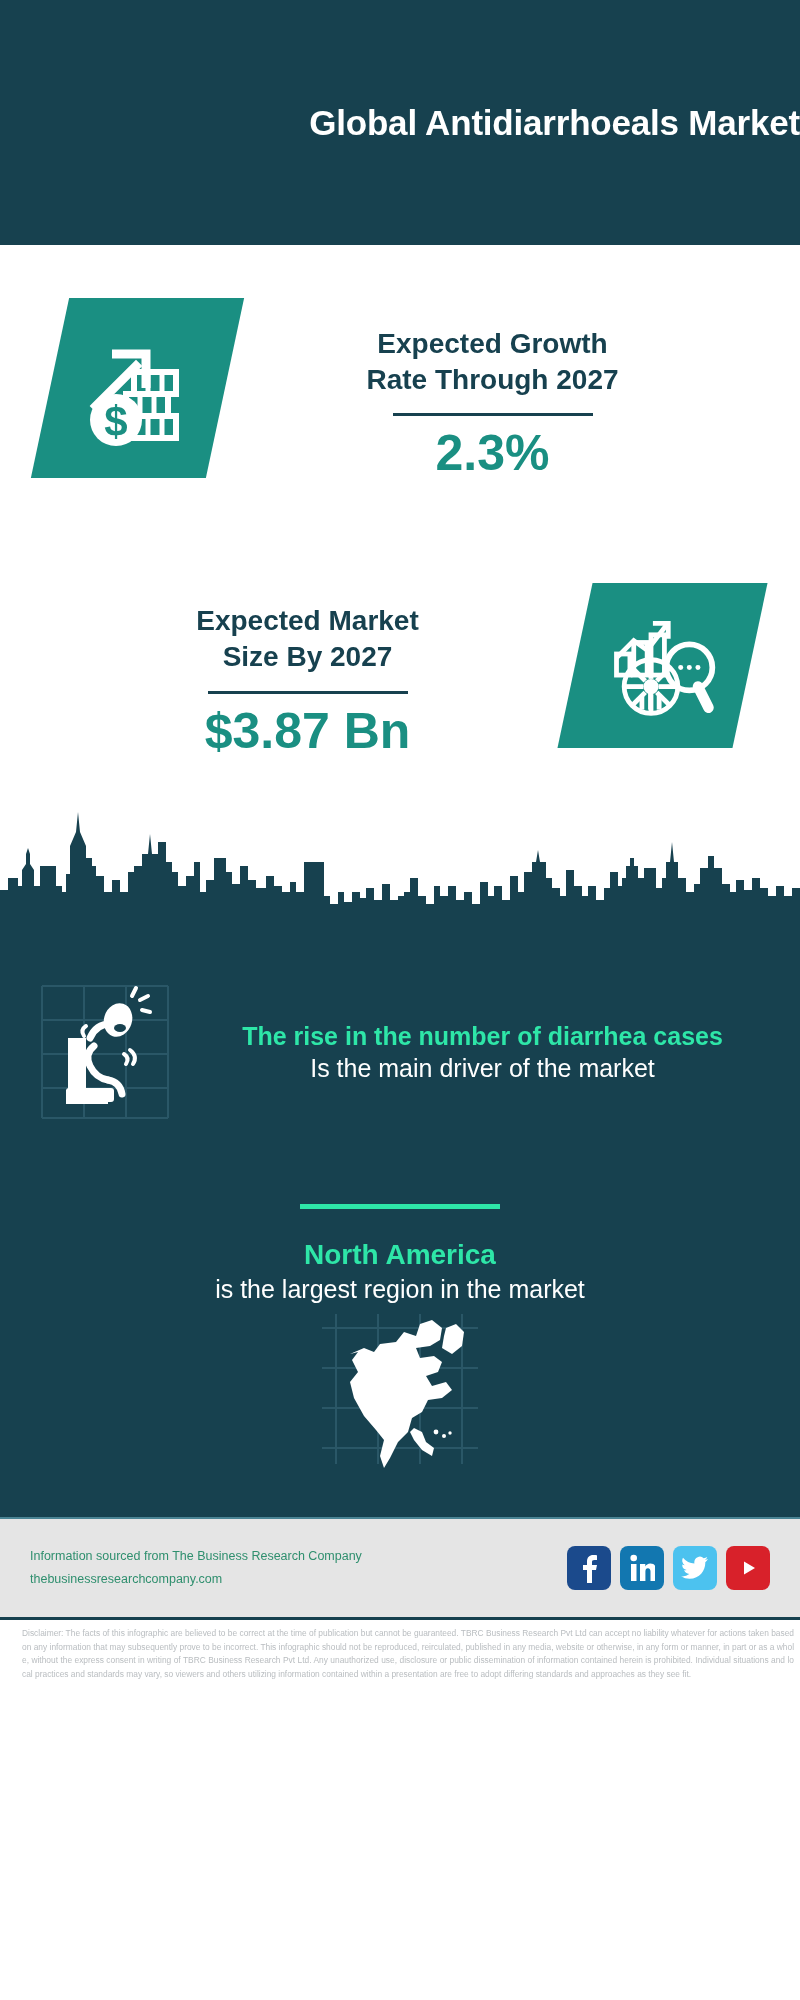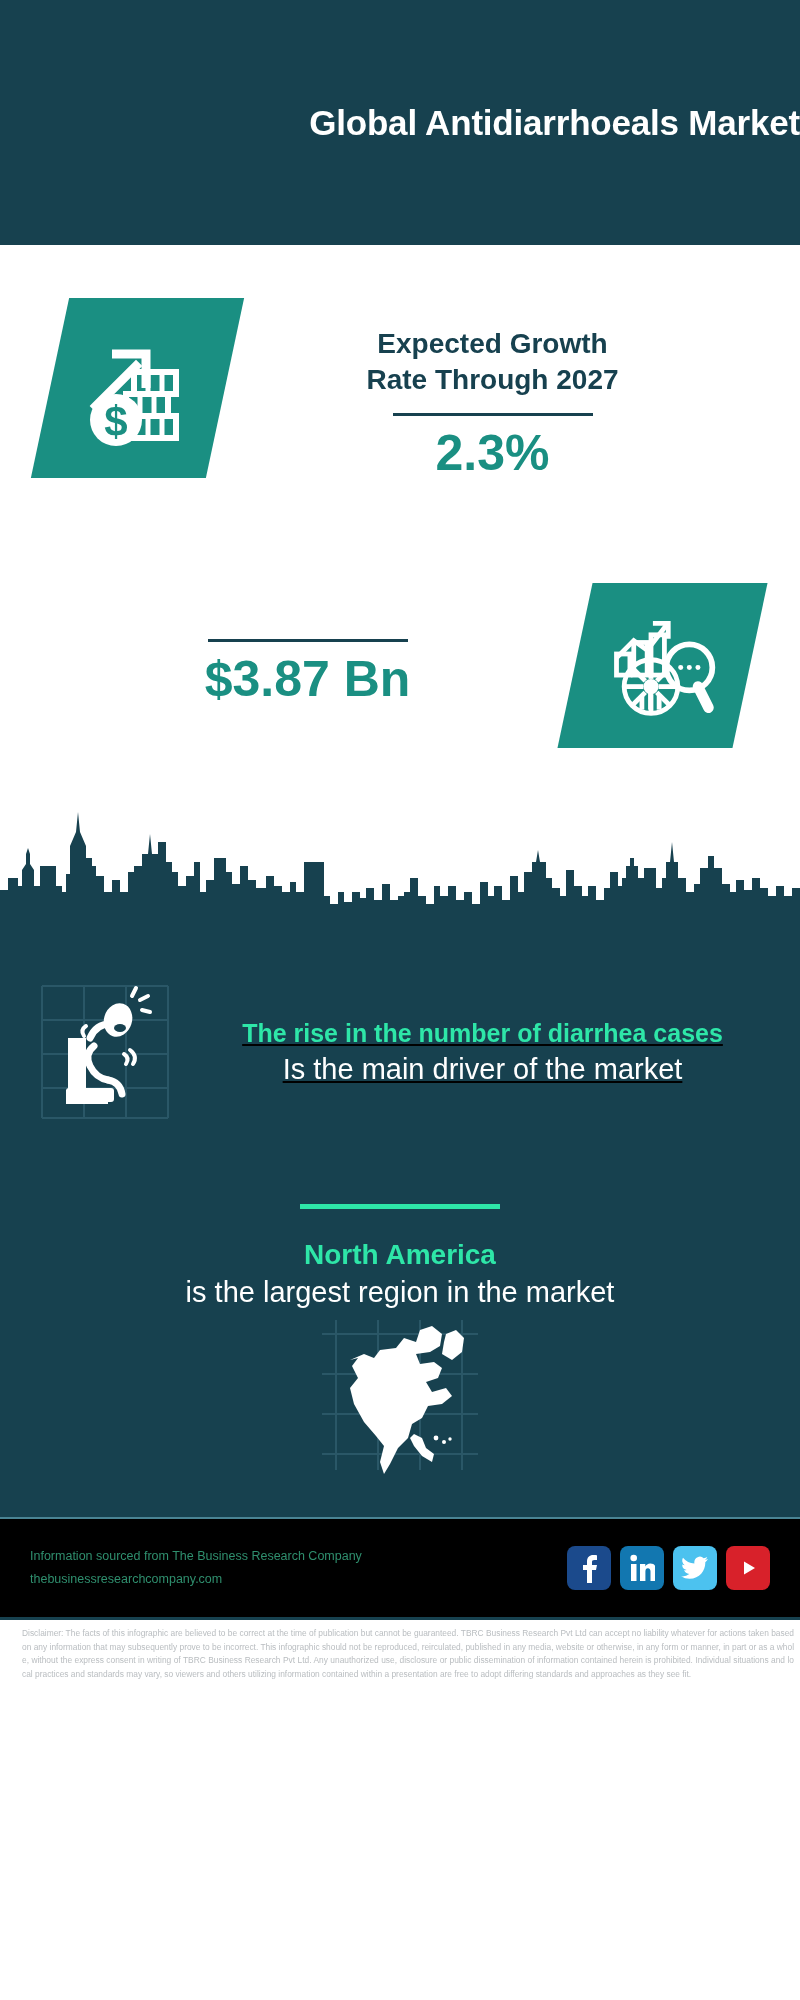--- a/index.html
+++ b/index.html
@@ -88,32 +88,32 @@
   .insight-icon { flex:0 0 auto; }
   .insight-text { flex:1; text-align:center; }
   .insight-head {
     color:#2EE6A8;
     font-size:25px;
     font-weight:bold;
     line-height:1.3;
   }
   .insight-sub {
     color:#ffffff;
-    font-size:29px;
+    font-size:25px;
     line-height:1.32;
     font-weight:normal;
   }
   .mint-divider {
     width:200px; height:5px; background:#2EE6A8;
     margin:0 auto;
   }
 
   
   .footer {
-    background:#000000;
+    background:#e5e5e5;
     border-top:2px solid #4a8494;
     height:100px;
     display:flex;
     align-items:center;
     padding:0 30px;
   }
   .footer-text { flex:1; }
   .footer-line {
     color:#2f8f6e;
     font-size:12.5px;
@@ -182,20 +182,22 @@
         <div class="stat-label">Expected Growth
 Rate Through 2027</div>
         <div class="stat-rule"></div>
         <div class="stat-value">2.3%</div>
       </div>
     </div>
 
     <div class="stat-row" style="height:270px;">
 
       <div class="stat-text" style="flex:1;">
+        <div class="stat-label">Expected Market
+Size By 2027</div>
         <div class="stat-rule"></div>
         <div class="stat-value">$3.87 Bn</div>
       </div>
 
       <div class="para" style="width:175px;height:165px;margin-right:10px;">
         <span class="unskew">
           <svg width="115" height="115" viewBox="0 0 120 120" fill="none" stroke="#fff" stroke-width="5">
 
             <polyline points="12,52 30,34 44,44 64,18" fill="none" stroke-width="5"></polyline>
             <polyline points="50,16 66,16 66,32" fill="none" stroke-width="5"></polyline>
@@ -231,21 +233,21 @@
   </div>
 
   <div class="skyline-wrap">
     <svg viewBox="0 0 800 130" preserveAspectRatio="none">
       <path fill="#17414f" d="M0 130 L0 90 L8 90 L8 78 L18 78 L18 86 L22 86 L22 70 L26 64 L26 54 L28 48 L30 54 L30 64 L34 70 L34 86 L40 86 L40 66 L56 66 L56 86 L62 86 L62 92 L66 92 L66 74 L70 74 L70 46 L76 32 L78 12 L80 32 L86 46 L86 58 L92 58 L92 66 L96 66 L96 76 L104 76 L104 92 L112 92 L112 80 L120 80 L120 92 L128 92 L128 72 L134 72 L134 66 L142 66 L142 54 L148 54 L150 34 L152 54 L158 54 L158 42 L166 42 L166 62 L172 62 L172 72 L178 72 L178 86 L186 86 L186 76 L194 76 L194 62 L200 62 L200 92 L206 92 L206 80 L214 80 L214 58 L226 58 L226 72 L232 72 L232 84 L240 84 L240 66 L248 66 L248 80 L256 80 L256 88 L266 88 L266 76 L274 76 L274 86 L282 86 L282 92 L290 92 L290 82 L296 82 L296 92 L304 92 L304 62 L324 62 L324 96 L330 96 L330 104 L338 104 L338 92 L344 92 L344 102 L352 102 L352 92 L360 92 L360 98 L366 98 L366 88 L374 88 L374 100 L382 100 L382 84 L390 84 L390 100 L398 100 L398 96 L404 96 L404 92 L410 92 L410 78 L418 78 L418 96 L426 96 L426 104 L434 104 L434 86 L440 86 L440 96 L448 96 L448 86 L456 86 L456 100 L464 100 L464 92 L472 92 L472 104 L480 104 L480 82 L488 82 L488 96 L494 96 L494 86 L502 86 L502 100 L510 100 L510 76 L518 76 L518 92 L524 92 L524 72 L532 72 L532 62 L536 62 L538 50 L540 62 L546 62 L546 78 L552 78 L552 88 L560 88 L560 96 L566 96 L566 70 L574 70 L574 86 L582 86 L582 96 L588 96 L588 86 L596 86 L596 100 L604 100 L604 88 L610 88 L610 72 L618 72 L618 86 L622 86 L622 78 L626 78 L626 66 L630 66 L630 58 L634 58 L634 66 L638 66 L638 78 L644 78 L644 68 L656 68 L656 88 L662 88 L662 78 L666 78 L666 62 L670 62 L672 42 L674 62 L678 62 L678 78 L686 78 L686 92 L694 92 L694 84 L700 84 L700 68 L708 68 L708 56 L714 56 L714 68 L722 68 L722 84 L730 84 L730 92 L736 92 L736 80 L744 80 L744 90 L752 90 L752 78 L760 78 L760 88 L768 88 L768 96 L776 96 L776 86 L784 86 L784 96 L792 96 L792 88 L800 88 L800 130 Z"></path>
     </svg>
   </div>
 
   <div class="dark-zone">
 
-    <div class="insight-row" style="height:245px;text-decoration:underline;">
+    <div class="insight-row" style="height:245px;">
       <div class="insight-icon">
         <svg width="165" height="165" viewBox="0 0 165 165" fill="none">
 
           <g stroke="#2a5767" stroke-width="2">
             <line x1="14" y1="18" x2="14" y2="150"></line>
             <line x1="56" y1="18" x2="56" y2="150"></line>
             <line x1="98" y1="18" x2="98" y2="150"></line>
             <line x1="140" y1="18" x2="140" y2="150"></line>
             <line x1="14" y1="18" x2="140" y2="18"></line>
             <line x1="14" y1="52" x2="140" y2="52"></line>

